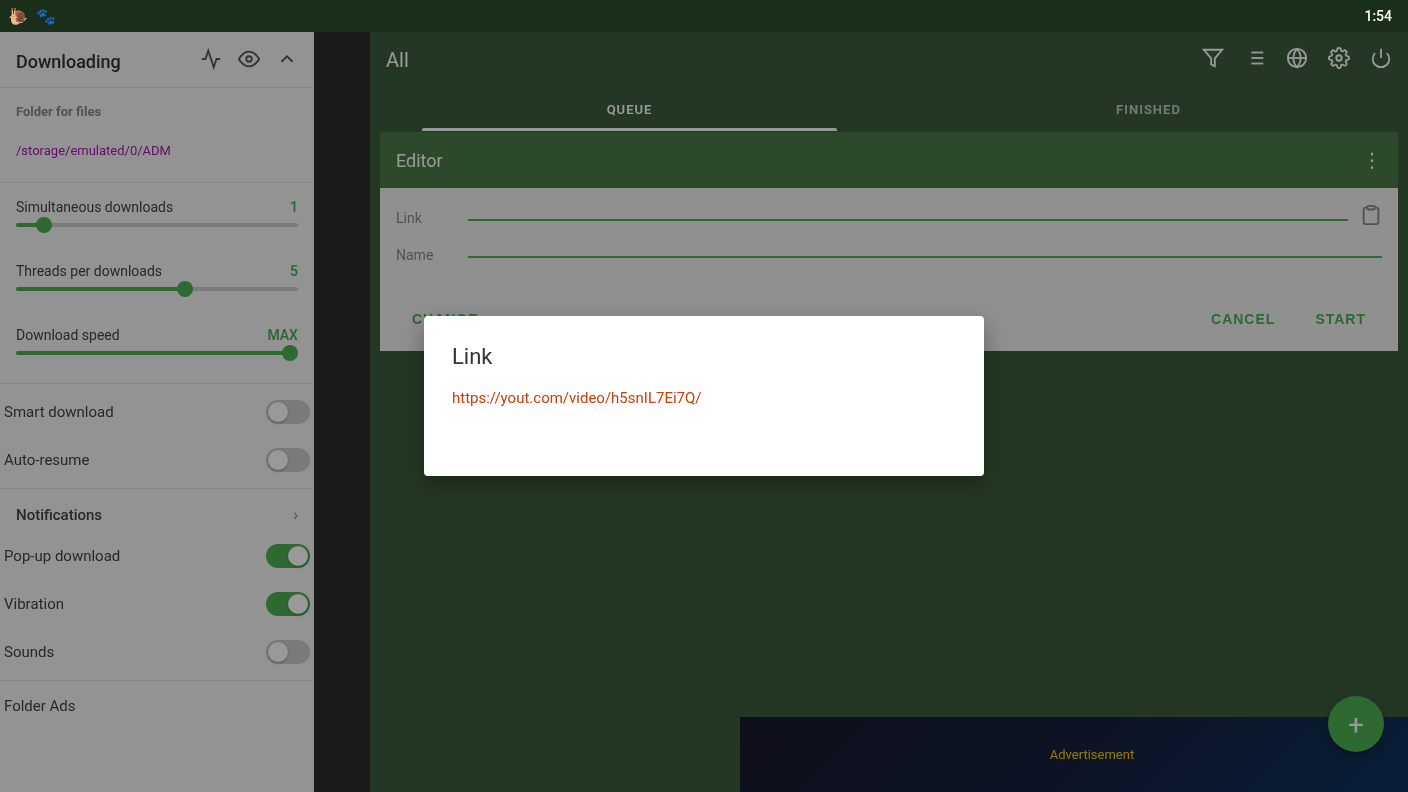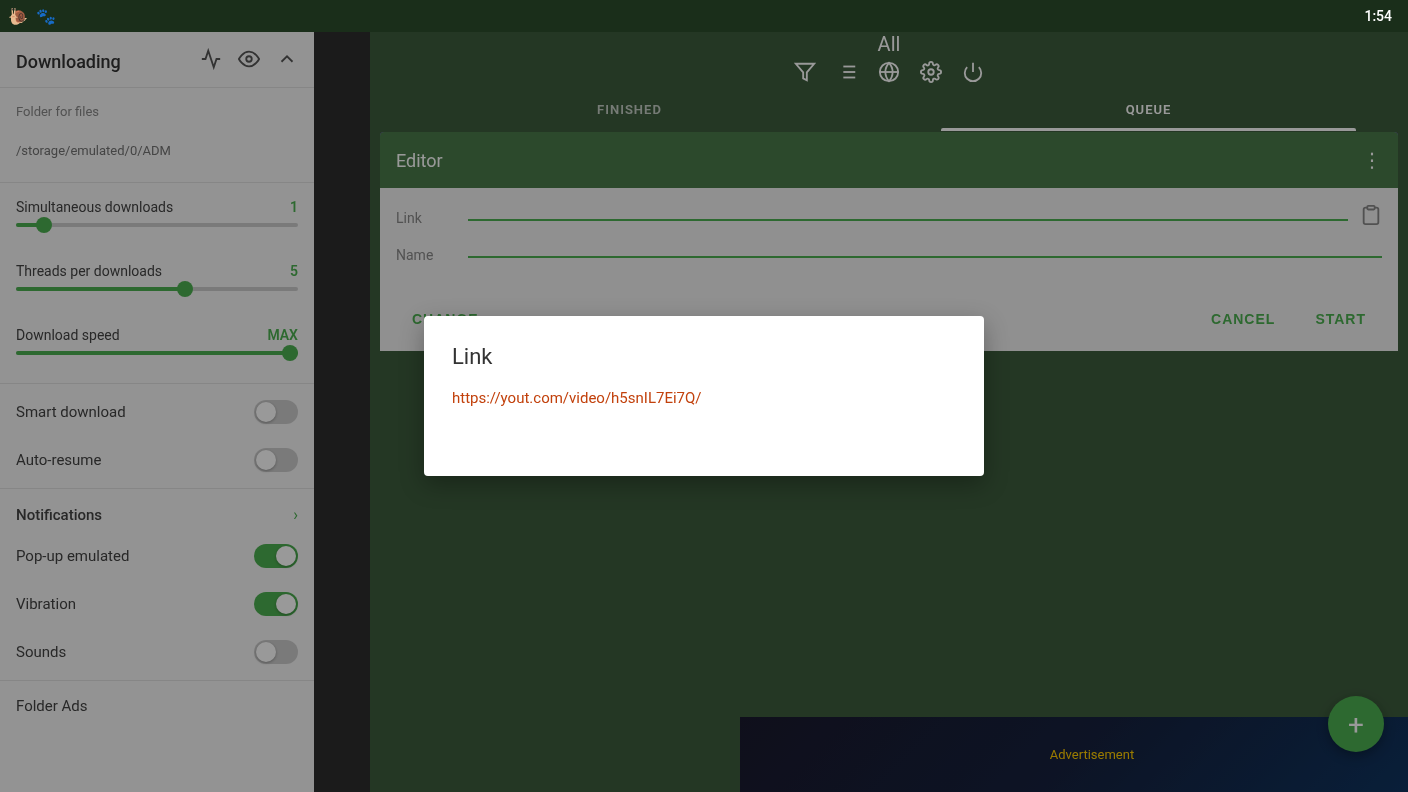--- a/index.html
+++ b/index.html
@@ -80,24 +80,25 @@
     }
 
     
     .sidebar-section {
       padding: 12px 16px;
     }
     .sidebar-label {
       font-size: 13px;
       color: #888;
       margin-bottom: 11px;
+      font-weight: bold;
     }
     .sidebar-path {
       font-size: 13px;
-      color: #737373;
+      color: #a21caf;
       margin-bottom: 8px;
       margin-top: 24px;
     }
     .sidebar-row {
       display: flex;
       align-items: center;
       justify-content: space-between;
       margin-bottom: 4px;
     }
     .sidebar-row-label {
@@ -135,21 +136,21 @@
       height: 1px;
       background: #e0e0e0;
       margin: 4px 0;
     }
 
     
     .toggle-row {
       display: flex;
       align-items: center;
       justify-content: space-between;
-      padding: 12px 16px;
+      padding: 12px 4px;
     }
     .toggle-label {
       font-size: 15px;
       color: #444;
     }
     .toggle {
       width: 44px;
       height: 24px;
       border-radius: 12px;
       position: relative;
@@ -203,21 +204,20 @@
     }
 
     
     .main-header {
       height: 56px;
       background: #3d5c3d;
       display: flex;
       align-items: center;
       justify-content: space-between;
       padding: 0 16px;
-      flex-direction: column;
     }
     .main-header-title {
       font-size: 20px;
       color: white;
       font-weight: 400;
     }
     .main-header-icons {
       display: flex;
       gap: 20px;
       align-items: center;
@@ -503,21 +503,21 @@
   </div>
 
   <div class="divider"></div>
 
   <div class="section-header">
     <span class="section-header-title">Notifications</span>
     <span class="section-arrow">›</span>
   </div>
 
   <div class="toggle-row">
-    <span class="toggle-label">Pop-up emulated</span>
+    <span class="toggle-label">Pop-up download</span>
     <div class="toggle on">
       <div class="toggle-thumb"></div>
     </div>
   </div>
 
   <div class="toggle-row">
     <span class="toggle-label">Vibration</span>
     <div class="toggle on">
       <div class="toggle-thumb"></div>
     </div>
@@ -573,25 +573,25 @@
       <span class="main-icon">
         <svg width="22" height="22" viewBox="0 0 24 24" fill="none" stroke="white" stroke-width="2">
           <path d="M18.36 6.64a9 9 0 1 1-12.73 0"></path>
           <line x1="12" y1="2" x2="12" y2="12"></line>
         </svg>
       </span>
     </div>
   </div>
 
   <div class="tabs-bar">
+    <div class="tab active">
+      <span>QUEUE</span>
+    </div>
     <div class="tab">
       <span>FINISHED</span>
-    </div>
-    <div class="tab active">
-      <span>QUEUE</span>
     </div>
   </div>
 
   <div class="editor-panel">
     <div class="editor-header">
       <span class="editor-title">Editor</span>
       <span class="editor-more">⋮</span>
     </div>
     <div class="editor-body">
       <div class="editor-field-row">

